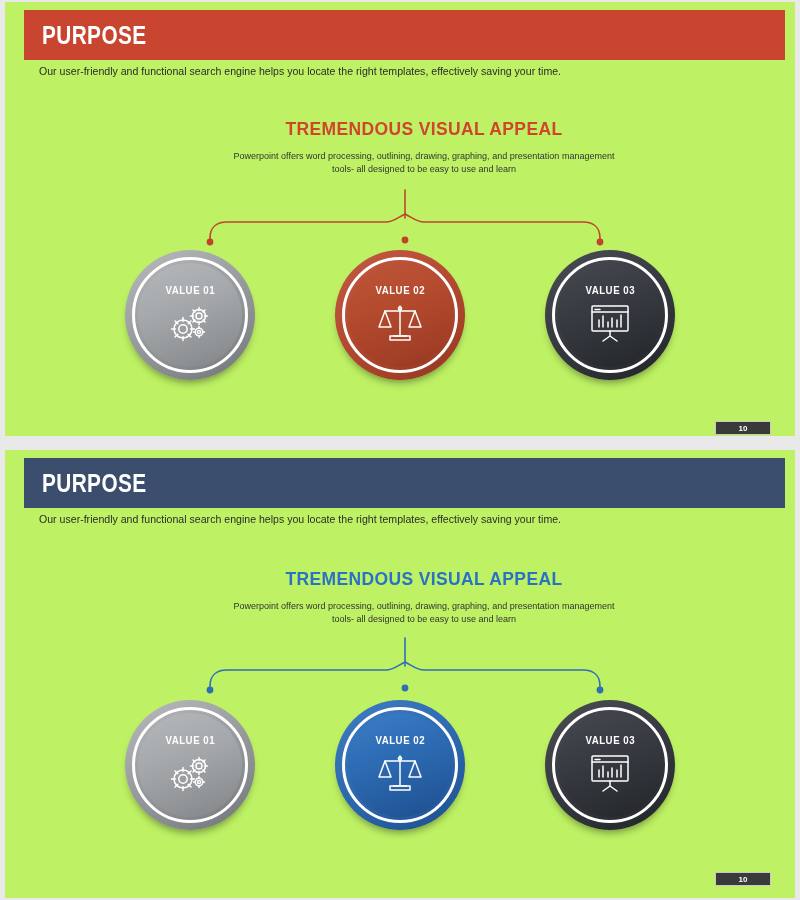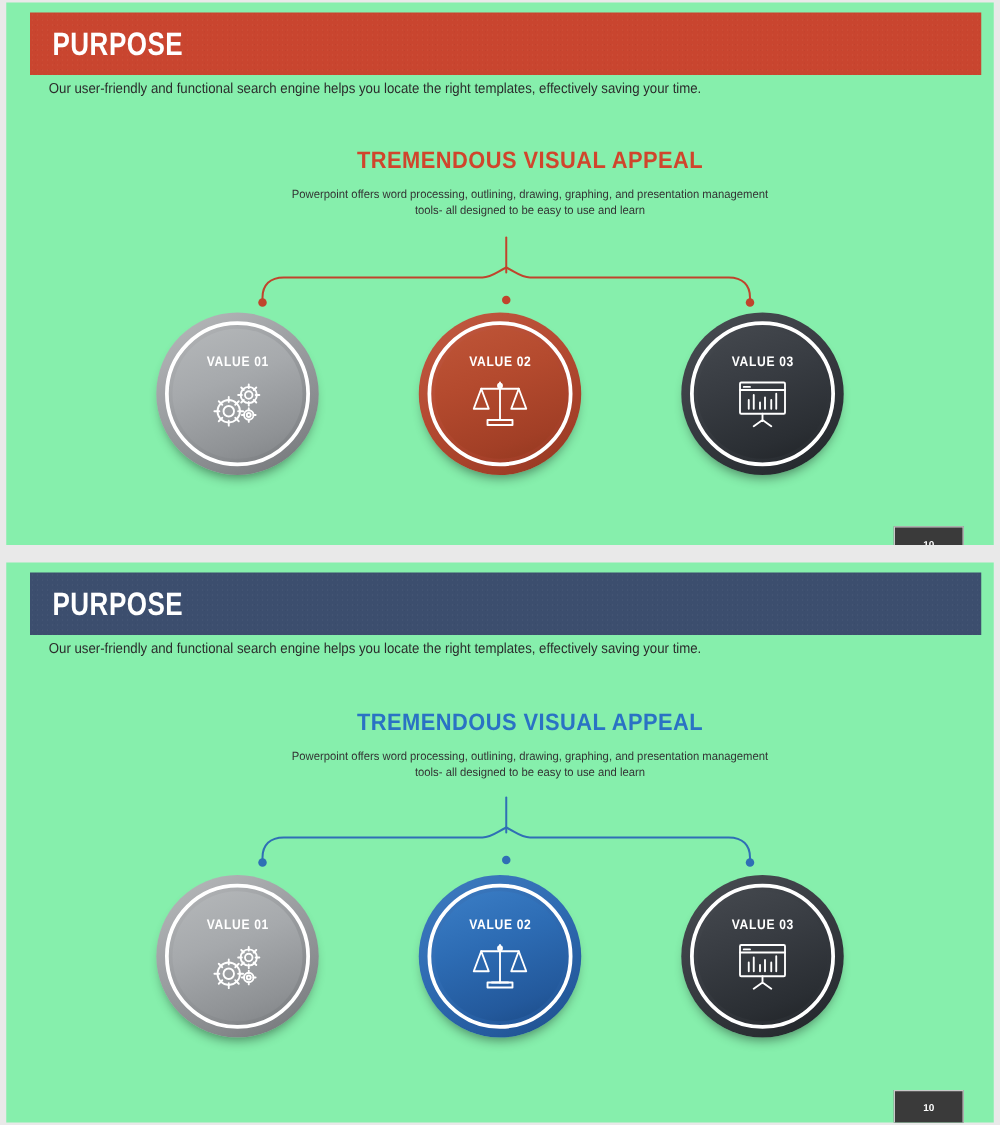--- a/index.html
+++ b/index.html
@@ -17,21 +17,21 @@
     height: 900px;
     background: #e9e9e9;
     overflow: hidden;
   }
 
   
   .slide {
     position: absolute;
     left: 5px;
     width: 790px;
-    background: #86efac;
+    background: #bef264;
     overflow: hidden;
   }
   .slide--one { top: 2px;   height: 434px; }
   .slide--two { top: 450px; height: 448px; }
 
   
   .header-band {
     position: absolute;
     left: 19px;
     top: 8px;
@@ -194,21 +194,21 @@
   }
 
   .node-icon { width: 46px; height: 42px; }
   .node-icon svg { width: 100%; height: 100%; display: block; }
 
   
   .page-badge {
     position: absolute;
     right: 24px;
     width: 56px;
-    height: 28px;
+    height: 14px;
     background: #3a3a3a;
     border: 1px solid #c9c9c9;
     display: flex;
     align-items: center;
     justify-content: center;
     color: #ffffff;
     font-size: 8px;
     font-weight: bold;
     font-family: "Liberation Sans Narrow", "Liberation Sans", sans-serif;
   }

